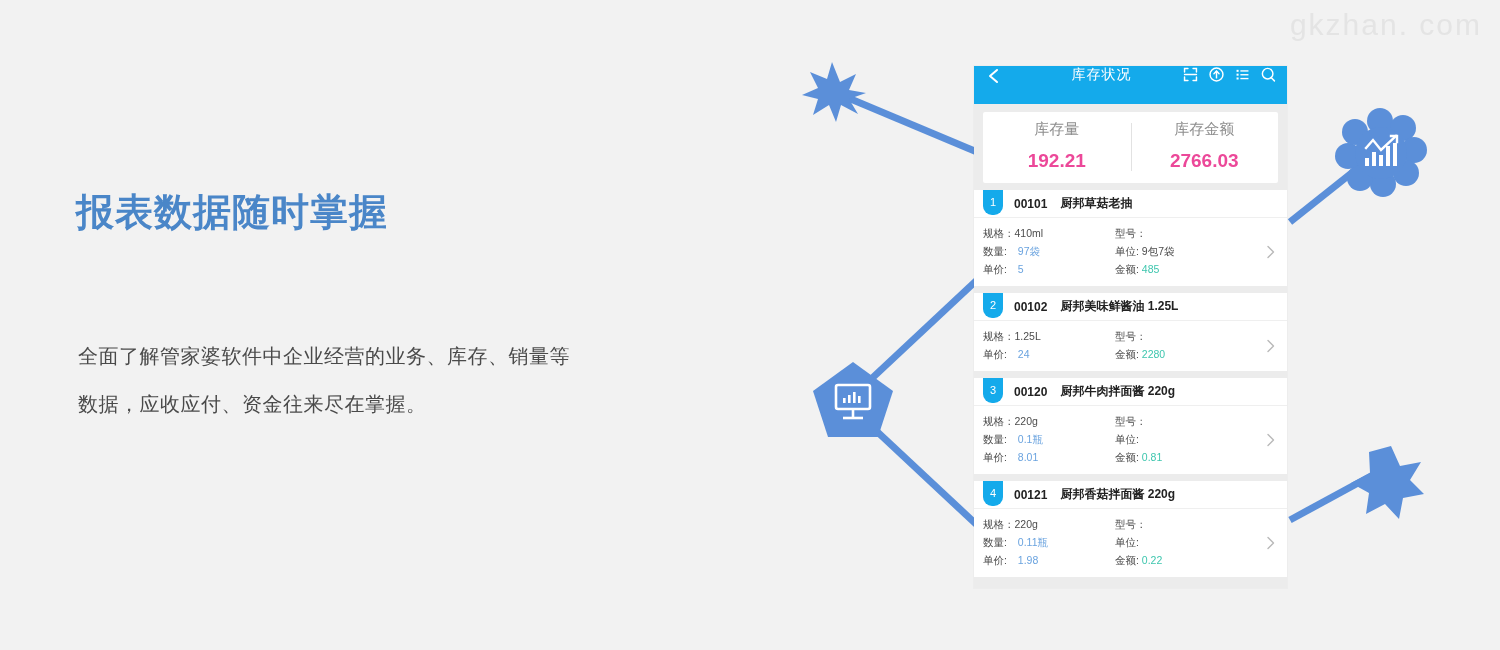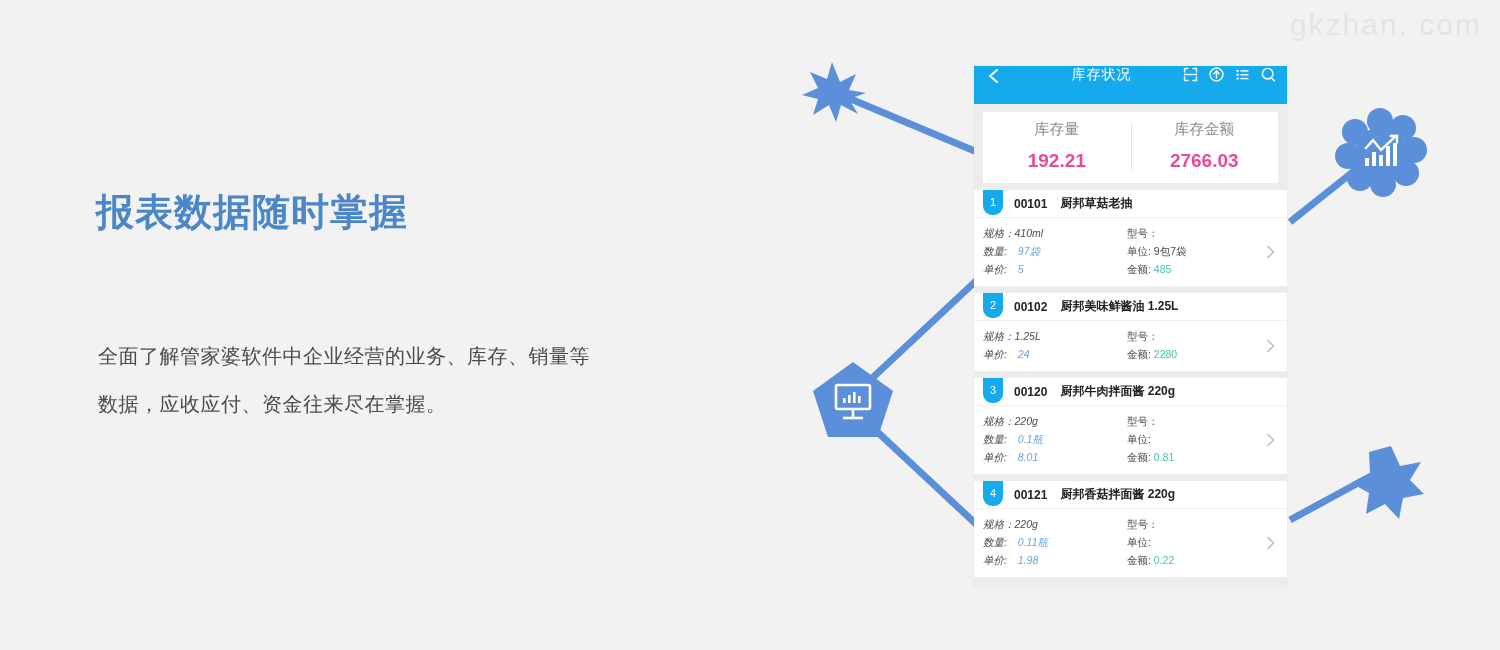--- a/index.html
+++ b/index.html
@@ -24,21 +24,21 @@
     font-size: 30px;
     letter-spacing: 2px;
     color: #e4e4e4;
     font-family: "Liberation Sans", sans-serif;
     user-select: none;
   }
 
   
   #left-copy {
     position: absolute;
-    left: 96px;
+    left: 76px;
     top: 190px;
     width: 520px;
   }
   #headline {
     font-size: 38px;
     font-weight: bold;
     color: #4a86c8;
     letter-spacing: 1px;
     margin: 0;
     line-height: 1.2;
@@ -195,22 +195,22 @@
   .detail-row {
     display: flex;
     line-height: 18px;
     padding-left: 9px;
   }
   .detail-cell {
     flex: 0 0 auto;
     font-size: 10.5px;
     white-space: nowrap;
   }
-  .detail-cell.col-l { width: 132px; font-style: italic; }
-  .detail-cell.col-r { width: 120px; margin-left: 12px; }
+  .detail-cell.col-l { width: 132px; }
+  .detail-cell.col-r { width: 120px; }
   .dl { color: #4c4c4c; }
   .dv { color: #4c4c4c; }
   .dv.blue  { color: #6aa3df; margin-left: 8px; }
   .dv.teal  { color: #3ec6ae; }
   .chevron {
     position: absolute;
     right: 12px;
     top: 50%;
     margin-top: -7px;
     width: 9px;

